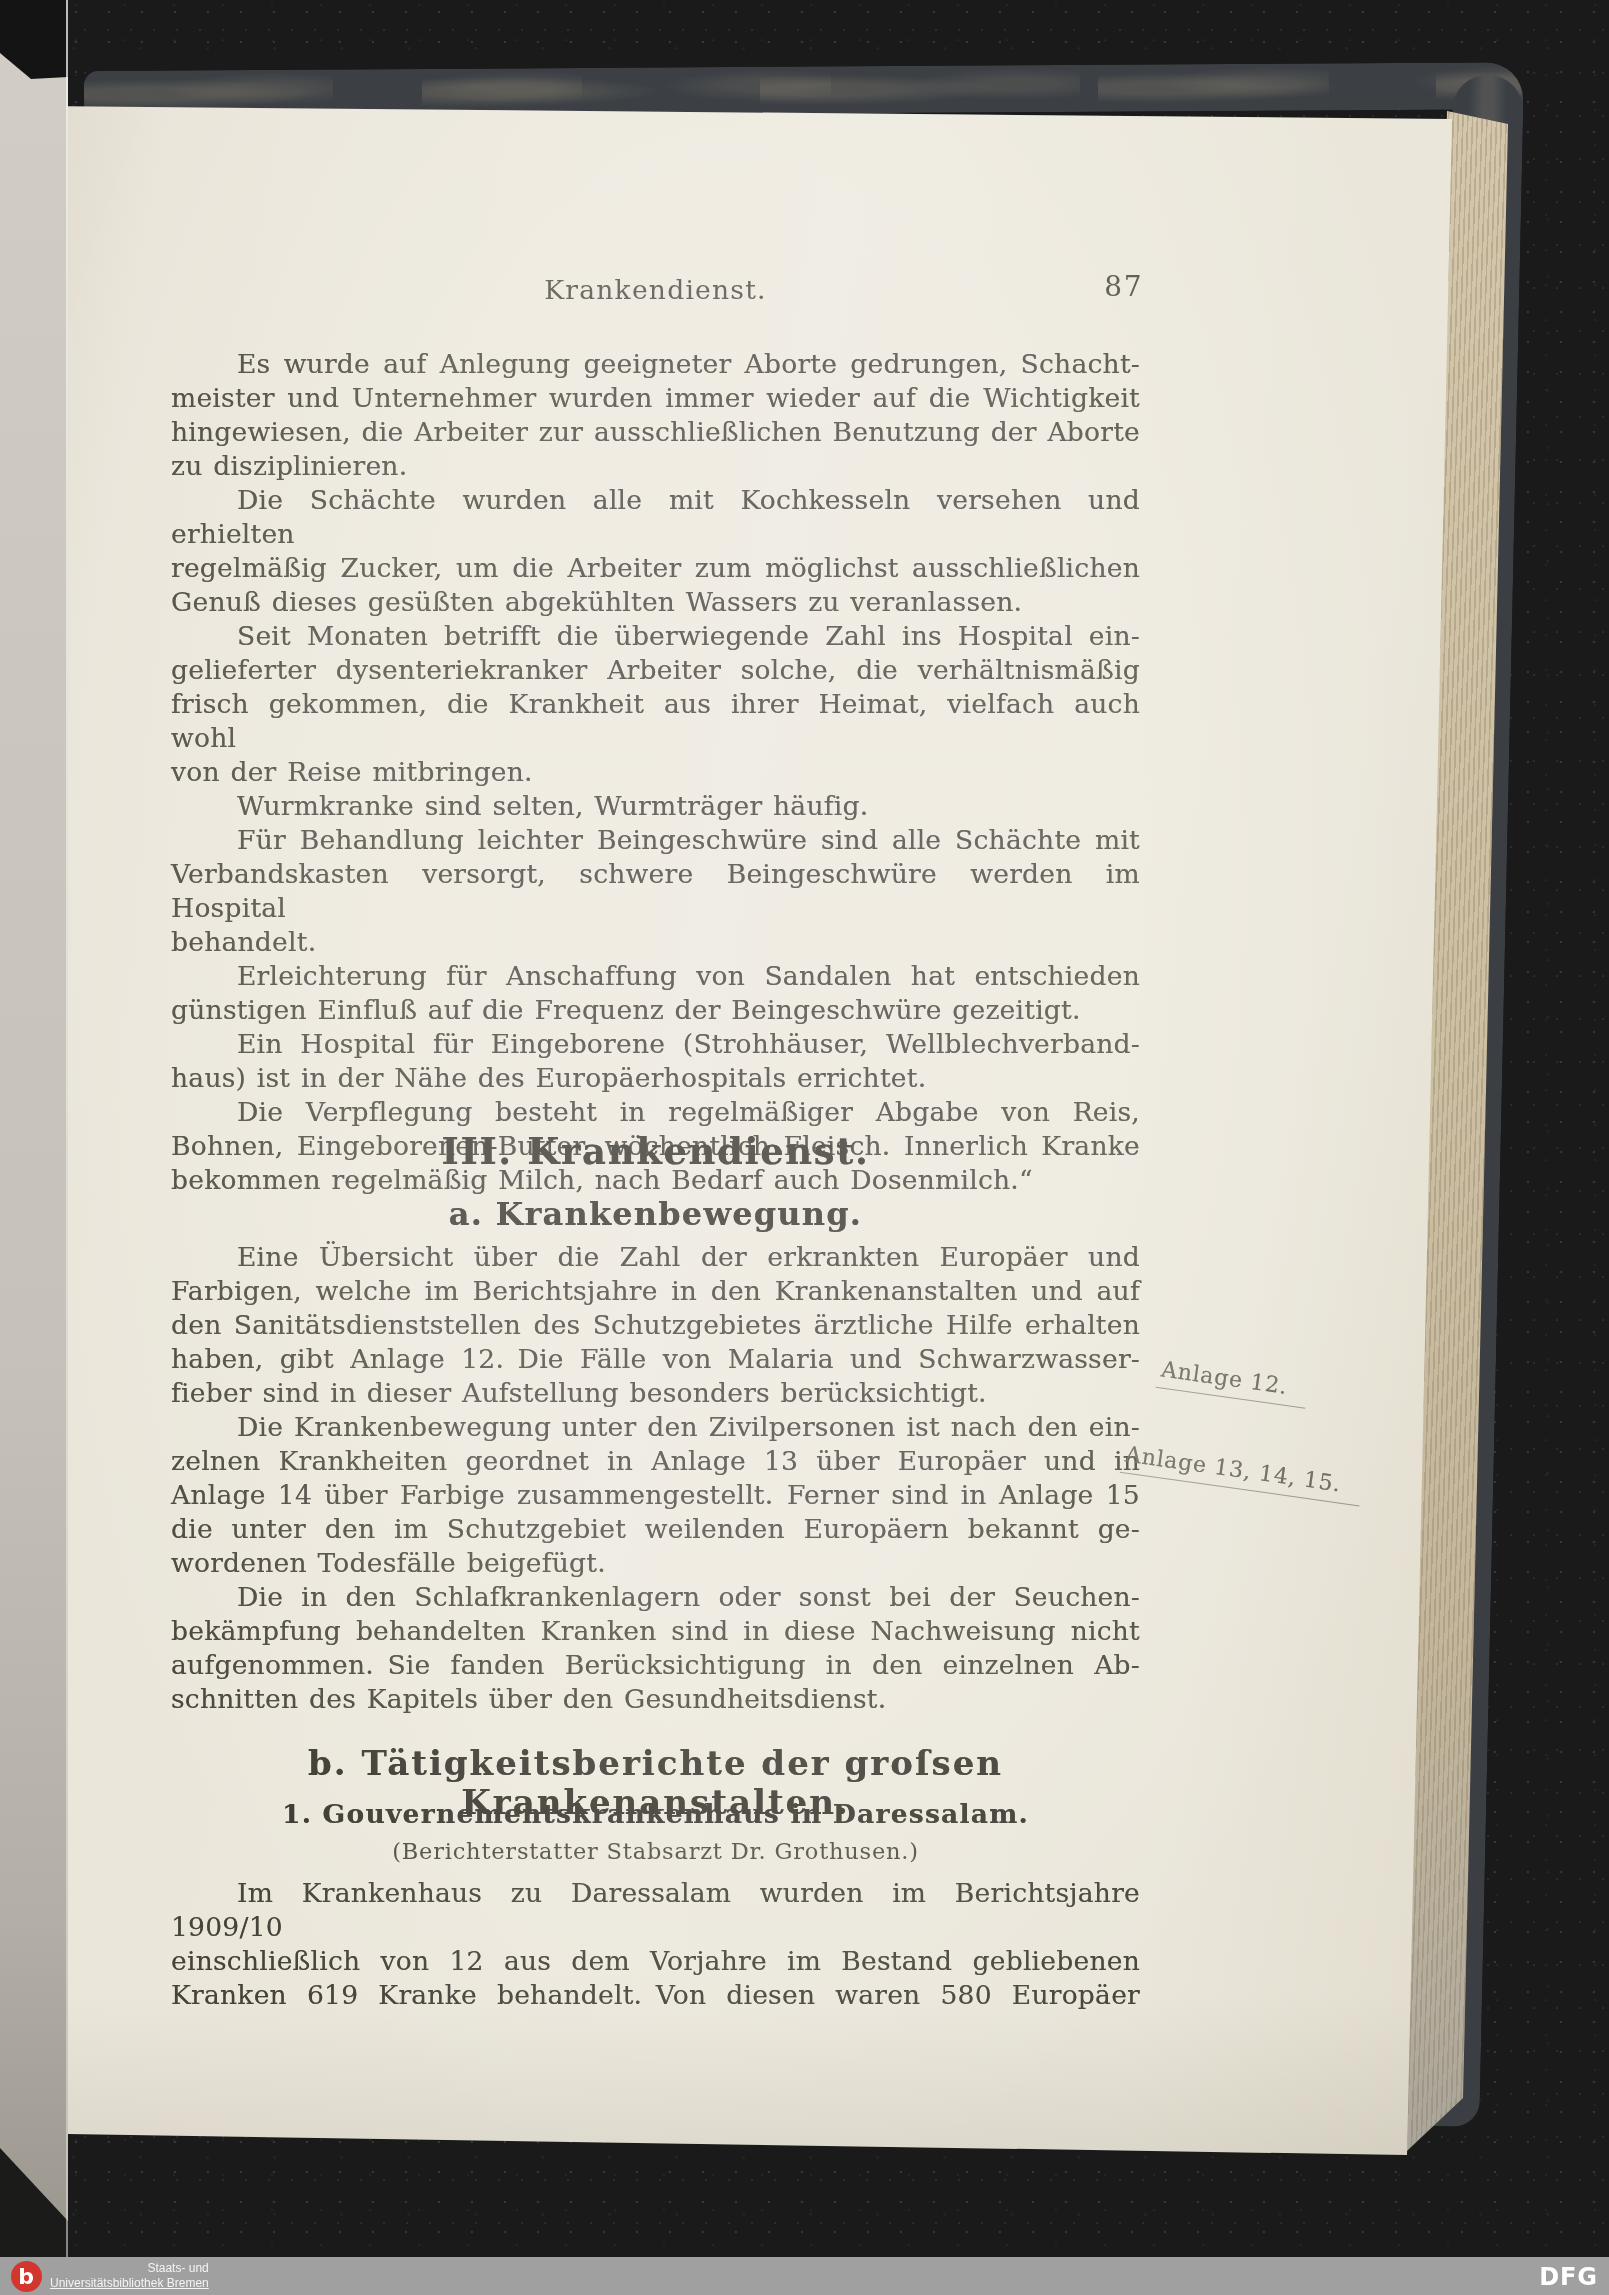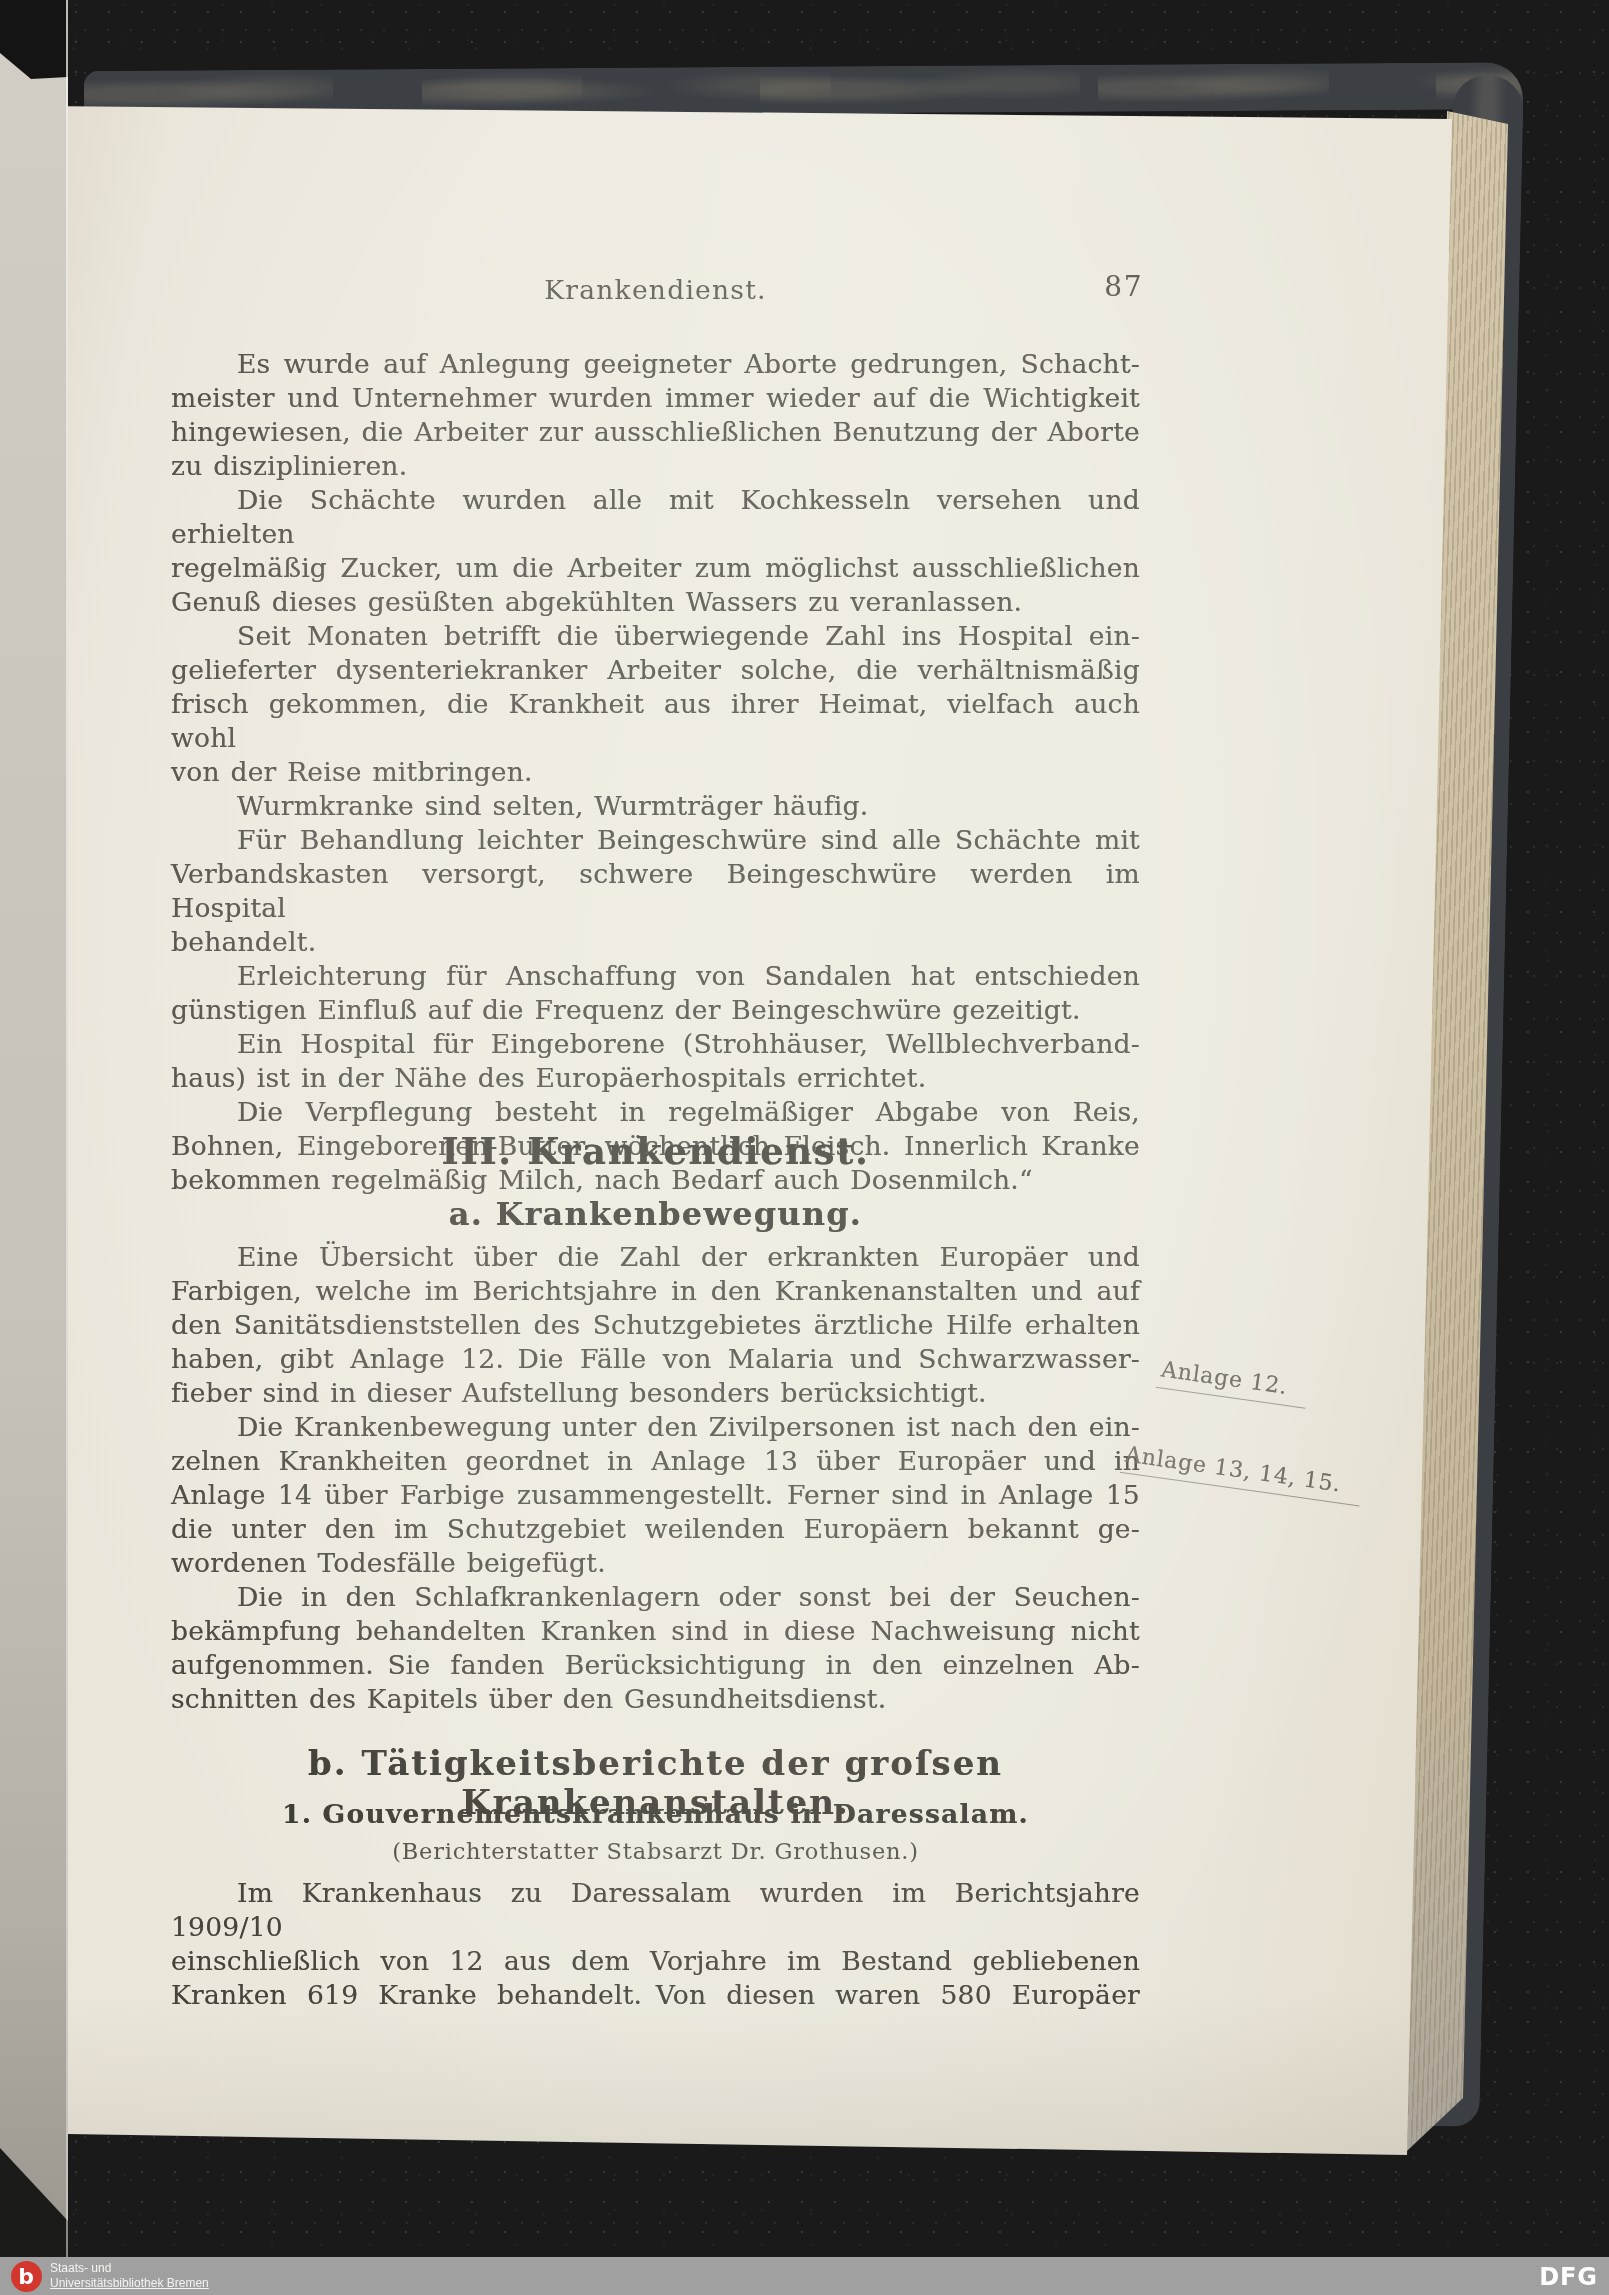--- a/index.html
+++ b/index.html
@@ -104,21 +104,21 @@
   
   .footer-bar{
     position:absolute;left:0;top:2257px;width:1609px;height:39px;background:#a0a0a0;
     font-family:"Liberation Sans", sans-serif;
   }
   .logo-circle{
     position:absolute;left:10.5px;top:4px;width:31px;height:31px;border-radius:50%;
     background:#d2362c;color:#ffffff;text-align:center;
     font-weight:bold;font-size:22px;line-height:31px;font-family:"DejaVu Sans", sans-serif;
   }
-  .library-name{position:absolute;left:50px;top:4px;color:#f4f4f2;}
+  .library-name{position:absolute;left:50px;top:4px;color:#f4f4f2;text-align:right;}
   .library-name .l1{font-size:12px;line-height:15.3px;}
   .library-name .l2{font-size:12px;line-height:15.3px;text-decoration:underline;}
   .dfg{position:absolute;right:11.3px;top:5.6px;color:#ffffff;font-weight:bold;
        font-size:24px;letter-spacing:0.8px;font-family:"DejaVu Sans", sans-serif;}
 </style>
 </head>
 <body>
 
 <div class="stage">
   <div class="bg"></div>

